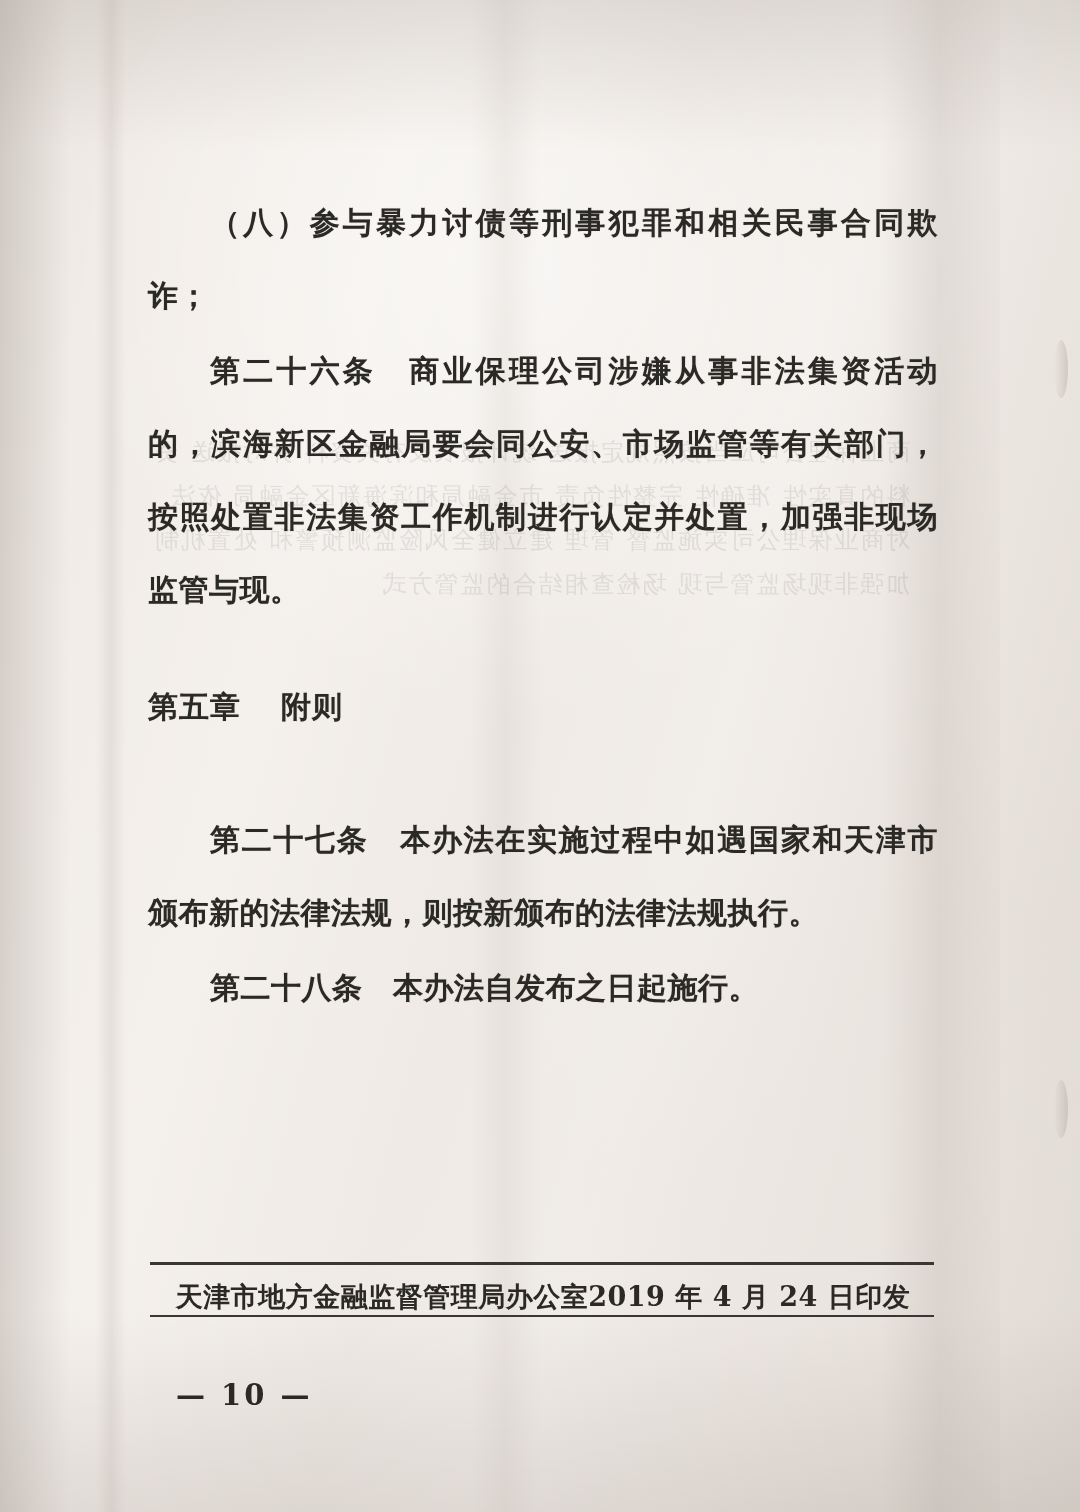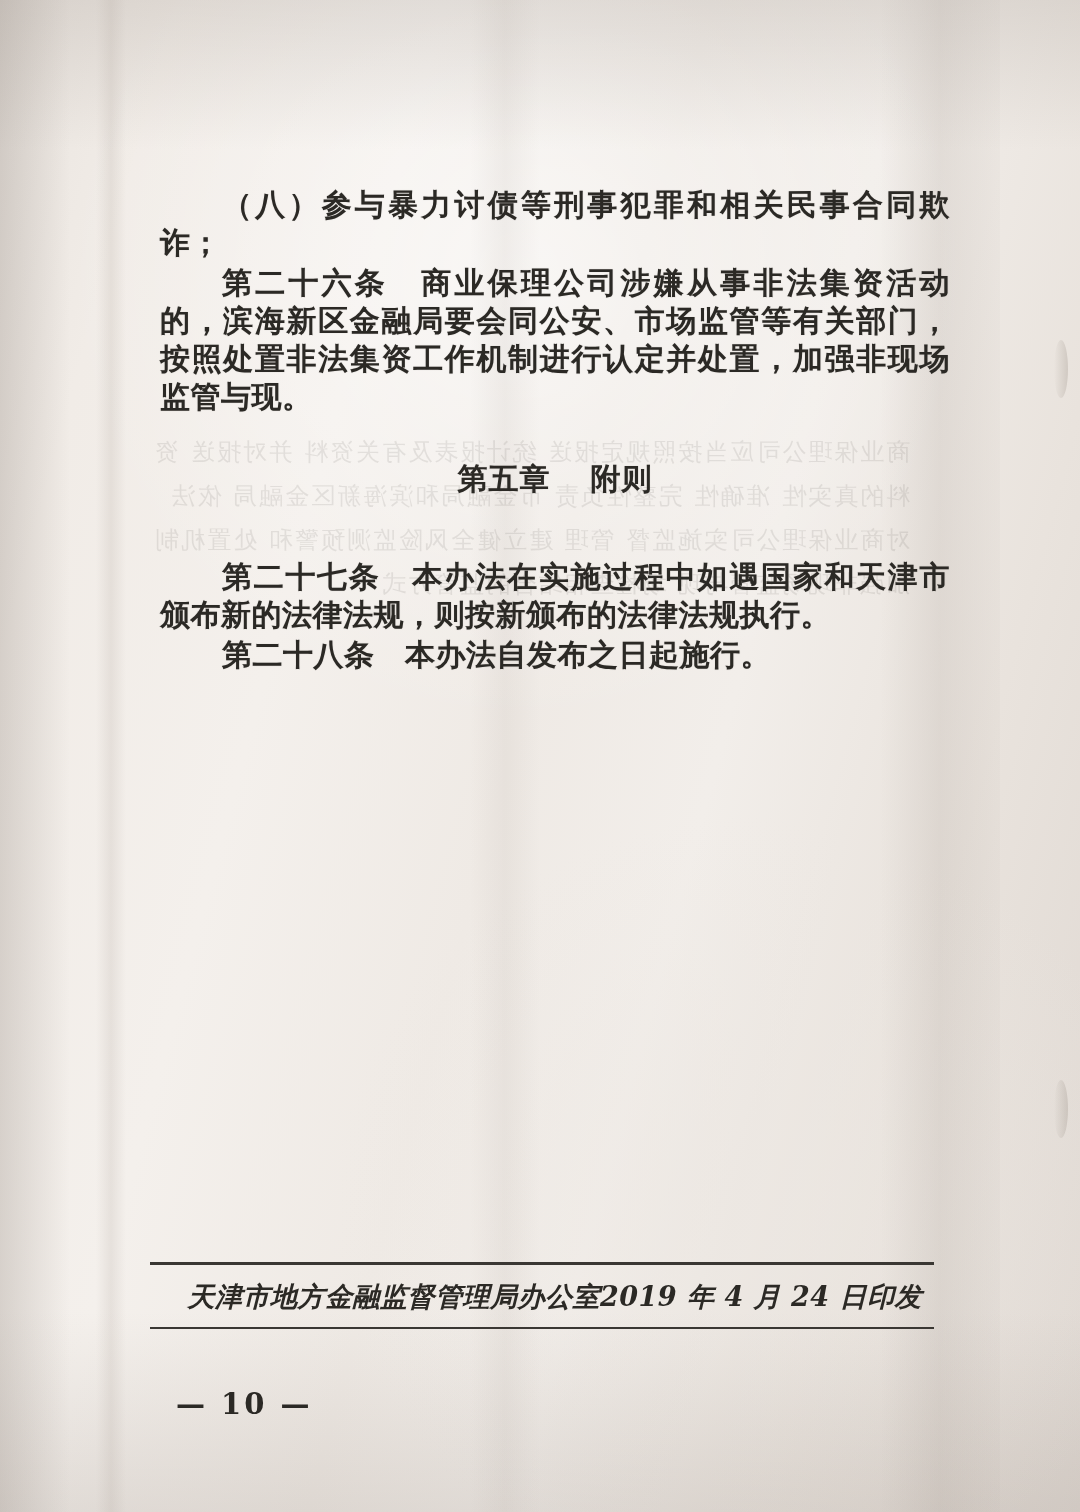--- a/index.html
+++ b/index.html
@@ -71,40 +71,39 @@
     width: 14px;
     height: 58px;
     border-radius: 50%;
     background: linear-gradient(90deg, rgba(150,140,130,0.00), rgba(150,140,130,0.30));
     pointer-events: none;
   }
 
   
   .content {
     position: absolute;
-    left: 160px;
+    left: 148px;
     top: 186px;
     width: 790px;
     color: #2b2925;
     font-size: 30px;
-    line-height: 38px;
+    line-height: 73px;
     letter-spacing: 0.5px;
     font-weight: 600;
     text-shadow: 0 0 1px rgba(60,56,52,0.25);
   }
   .para {
     margin: 0 0 2px 0;
     text-align: justify;
     text-justify: inter-ideograph;
   }
   .indent { text-indent: 62px; }
 
   .chapter-heading {
     margin: 44px 0 60px 0;
-    text-align: center;
     font-size: 30px;
     font-weight: 700;
     letter-spacing: 1px;
   }
   .chapter-heading .gap { display: inline-block; width: 40px; }
 
   
   .footer {
     position: absolute;
     left: 150px;
@@ -112,39 +111,37 @@
     top: 1262px;
   }
   .rule {
     height: 3px;
     background: #3a3733;
     width: 100%;
   }
   .rule.thin { height: 2px; }
   .footer-row {
     display: flex;
-    justify-content: flex-end;
+    justify-content: center;
     align-items: center;
-    padding: 14px 6px 12px 14px;
+    padding: 14px 6px 0 14px;
     color: #2b2925;
     font-size: 27px;
     font-weight: 600;
     letter-spacing: 0.5px;
-    font-style: italic;
   }
   .footer-right { padding-right: 6px; }
   .page-number {
     position: absolute;
     left: 176px;
     top: 1378px;
     font-size: 29px;
     color: #2b2925;
     font-weight: 600;
     letter-spacing: 3px;
-    margin-top: 9px;
   }
 </style>
 </head>
 <body>
 
 <div class="page">
 
   <div class="shade-top"></div>
   <div class="shade-bottom"></div>
   <div class="fold fold-d"></div>

